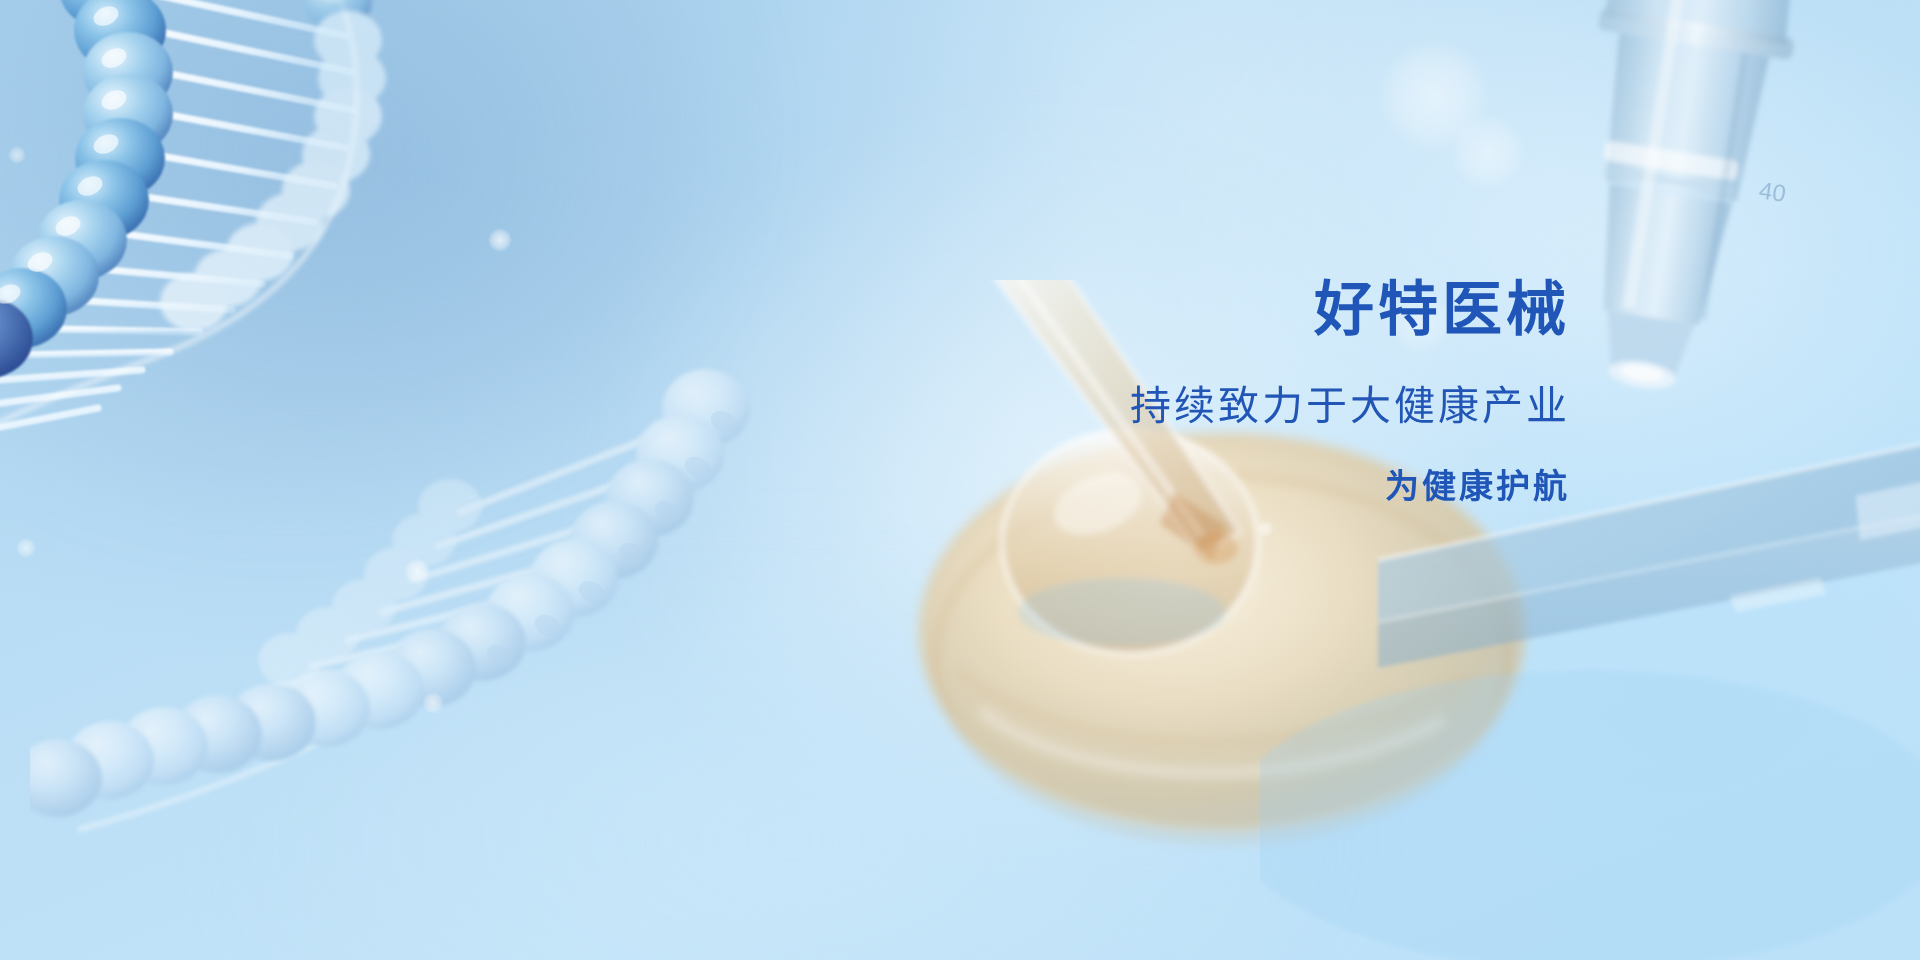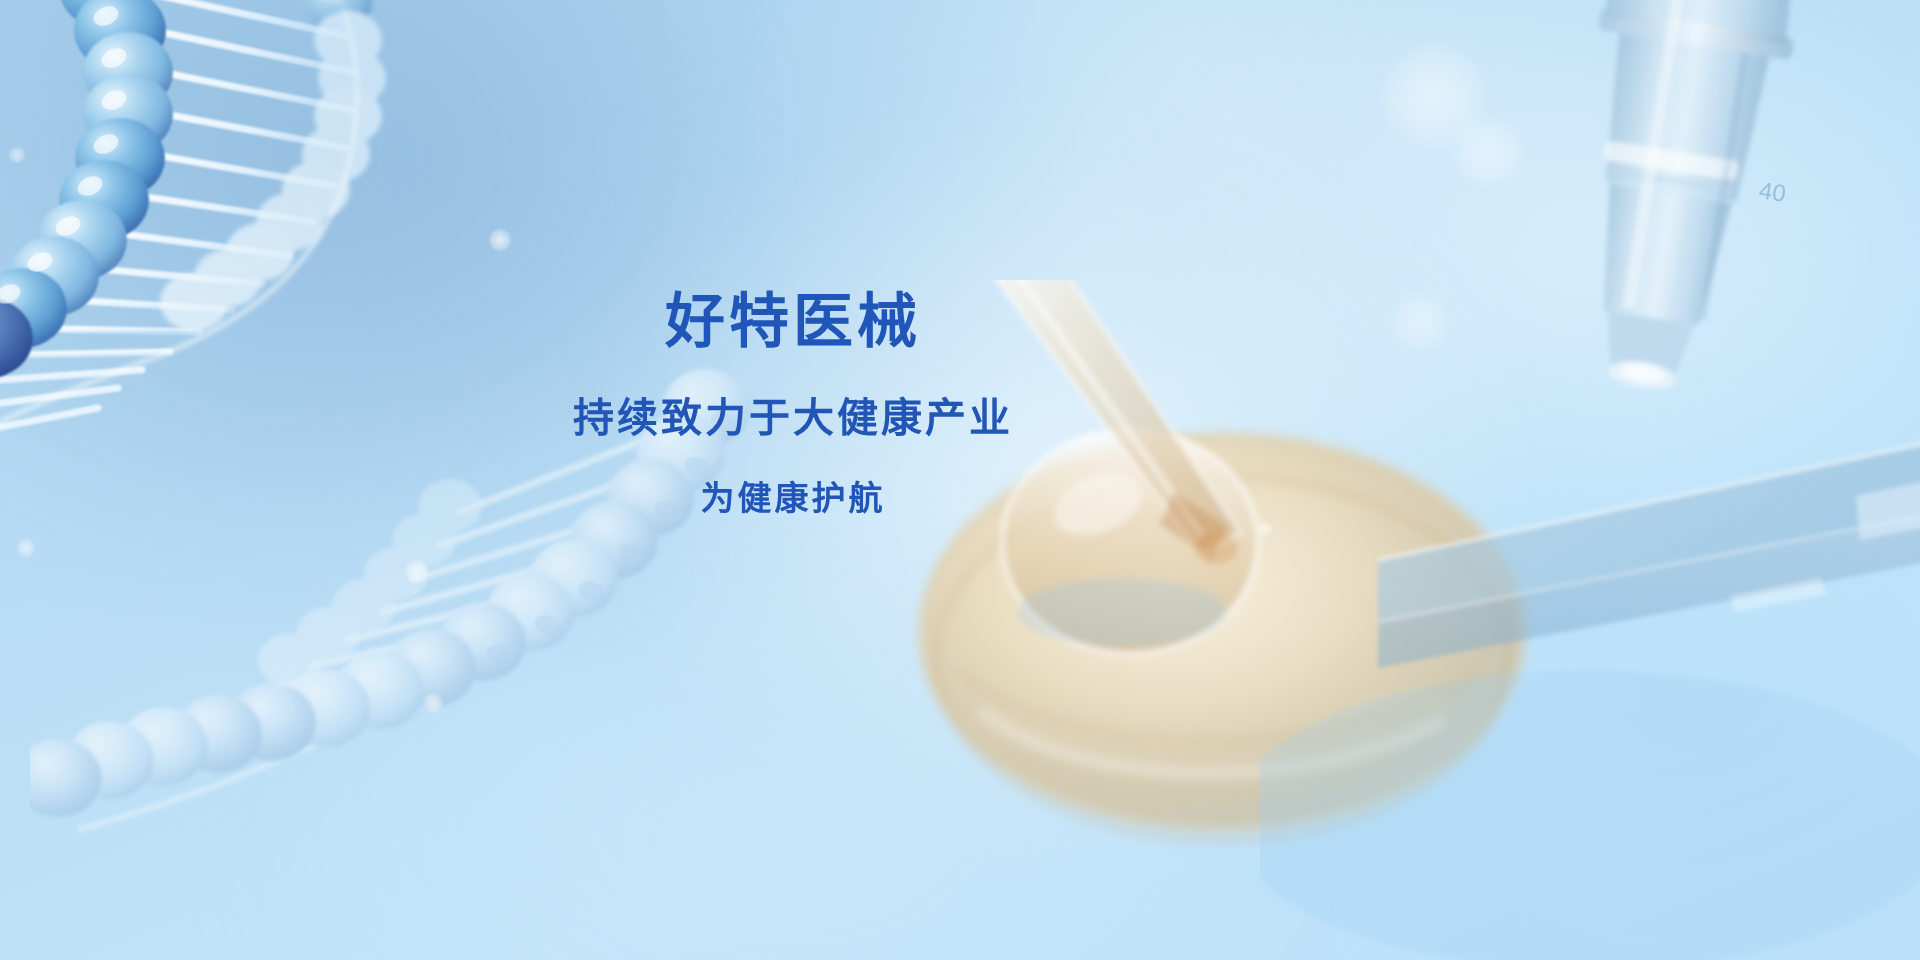--- a/index.html
+++ b/index.html
@@ -61,37 +61,37 @@
 
   
   .lab{ position:absolute; pointer-events:none; }
   #microscope{ right:-20px; top:-40px;  width:620px; height:560px; }
   #petri{      right:310px; top:280px;  width:780px; height:620px; }
   #stage{      right:-40px; top:400px;  width:700px; height:560px; }
 
   
   #hero-text{
     position:absolute;
-    left:0; top:292px;
+    left:0; top:280px;
     width:1570px;
-    text-align:center;
+    text-align:right;
     z-index:20;
     padding-left:16px;
   }
   #title{
     font-size:60px;
     font-weight:bold;
     letter-spacing:4px;
     line-height:1;
     color:#1f56b8;
     margin-bottom:46px;
   }
   #subtitle{
     font-size:41px;
-    font-weight:700;
+    font-weight:400;
     letter-spacing:3px;
     line-height:1;
     color:#2256b6;
     margin-bottom:42px;
   }
   #tagline{
     font-size:34px;
     font-weight:bold;
     letter-spacing:3px;
     line-height:1;

